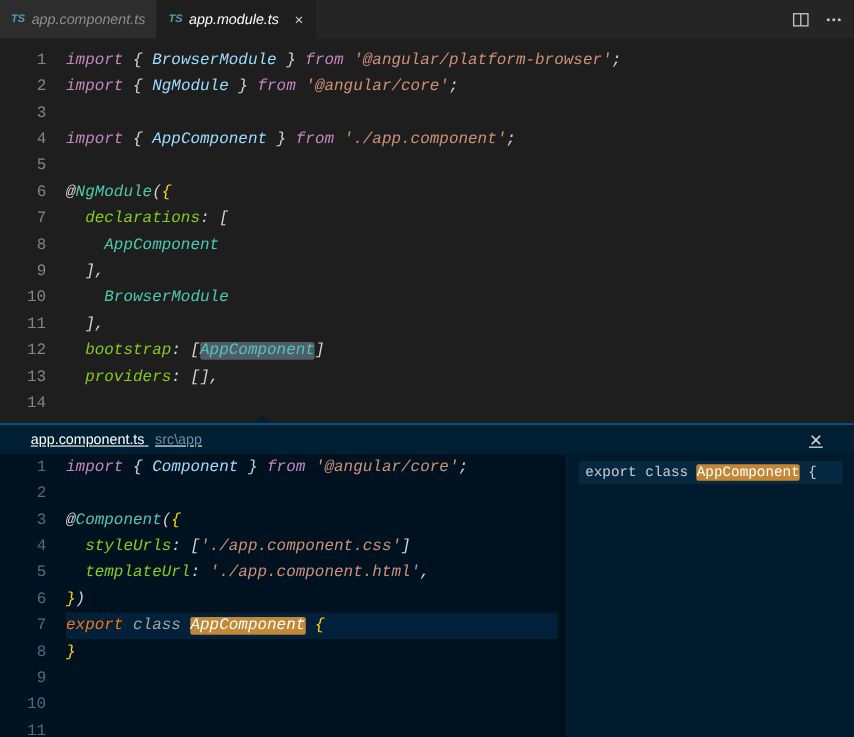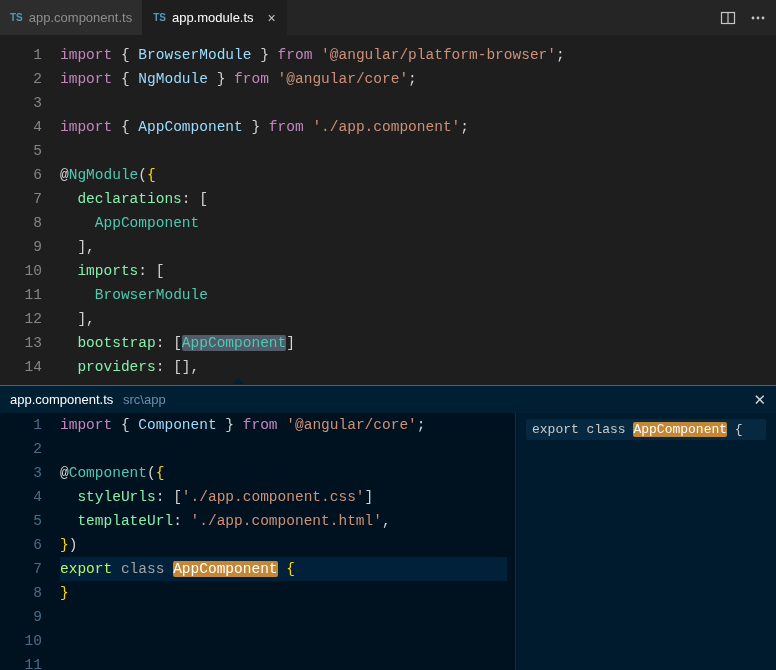--- a/index.html
+++ b/index.html
@@ -11,20 +11,21 @@
       height: 670px;
       overflow: hidden;
       font-size: 13px;
     }
     .tab-bar {
       display: flex;
       background: #252526;
       height: 35px;
       align-items: stretch;
       position: relative;
+      font-style: italic;
     }
     .tab {
       display: flex;
       align-items: center;
       padding: 0 10px;
       gap: 6px;
       background: #2d2d2d;
       color: #8e8e8e;
       cursor: pointer;
       min-width: 120px;
@@ -58,45 +59,46 @@
       line-height: 24px;
     }
     .gutter {
       width: 60px;
       text-align: right;
       color: #858585;
       padding-right: 18px;
       user-select: none;
     }
     .gutter .ln { height: 24px; }
-    .code { flex: 1; padding-right: 8px; }
+    .code { flex: 1; padding-right: 8px; font-style: italic; }
     .code .line { height: 24px; white-space: pre; }
     .kw-import { color: #c586c0; }
     .kw-from { color: #c586c0; }
-    .kw-export { color: #bef264; }
+    .kw-export { color: #f97316; }
     .kw-class { color: #a3a3a3; }
     .punct { color: #d4d4d4; }
     .brace { color: #ffd700; }
     .string { color: #ce9178; }
     .ident { color: #9cdcfe; }
     .classname { color: #4ec9b0; }
     .decorator { color: #4ec9b0; }
-    .prop { color: #86efac; margin-top: 26px; }
+    .prop { color: #84cc16; margin-top: 26px; }
     .word-hl { background: #515c6a; border-radius: 2px; }
     .word-hl-orange { background: #c38735; color: #fff; border-radius: 2px; }
     .peek-header {
       background: #001f33;
       color: #ffffff;
       height: 28px;
       display: flex;
       align-items: center;
-      padding: 0 10px;
+      padding: 0 28px;
       font-size: 13px;
       border-top: 1px solid #007acc;
       justify-content: space-between;
+      text-decoration: underline;
     }
     .peek-header .path { color: #6c8da8; margin-left: 6px; }
     .peek-header .close { font-size: 15px; color: #d4d4d4; cursor: pointer; }
     .peek-body {
       display: flex;
       background: #001220;
     }
     .peek-editor {
       display: flex;
       flex: 1;
@@ -180,21 +182,20 @@
   <div class="code" id="main-code">
       <div class="line"><span class="kw-import">import</span><span class="punct"> { </span><span class="ident">BrowserModule</span><span class="punct"> } </span><span class="kw-from">from</span><span class="punct"> </span><span class="string">'@angular/platform-browser'</span><span class="punct">;</span></div>
       <div class="line"><span class="kw-import">import</span><span class="punct"> { </span><span class="ident">NgModule</span><span class="punct"> } </span><span class="kw-from">from</span><span class="punct"> </span><span class="string">'@angular/core'</span><span class="punct">;</span></div>
       <div class="line"></div>
       <div class="line"><span class="kw-import">import</span><span class="punct"> { </span><span class="ident">AppComponent</span><span class="punct"> } </span><span class="kw-from">from</span><span class="punct"> </span><span class="string">'./app.component'</span><span class="punct">;</span></div>
       <div class="line"></div>
       <div class="line"><span class="punct">@</span><span class="decorator">NgModule</span><span class="punct">(</span><span class="brace">{</span></div>
       <div class="line"><span class="punct">  </span><span class="prop">declarations</span><span class="punct">: [</span></div>
       <div class="line"><span class="punct">    </span><span class="classname">AppComponent</span></div>
       <div class="line"><span class="punct">  ],</span></div>
-      <div class="line"><span class="punct">  </span><span class="prop">imports</span><span class="punct">: [</span></div>
       <div class="line"><span class="punct">    </span><span class="classname">BrowserModule</span></div>
       <div class="line"><span class="punct">  ],</span></div>
       <div class="line"><span class="punct">  </span><span class="prop">bootstrap</span><span class="punct">: [</span><span class="word-hl classname">AppComponent</span><span class="punct">]</span></div>
       <div class="line"><span class="punct">  </span><span class="prop">providers</span><span class="punct">: [],</span></div>
     </div>
 </div>
 
 <div class="triangle-up"></div>
 
 <div class="peek-header">

